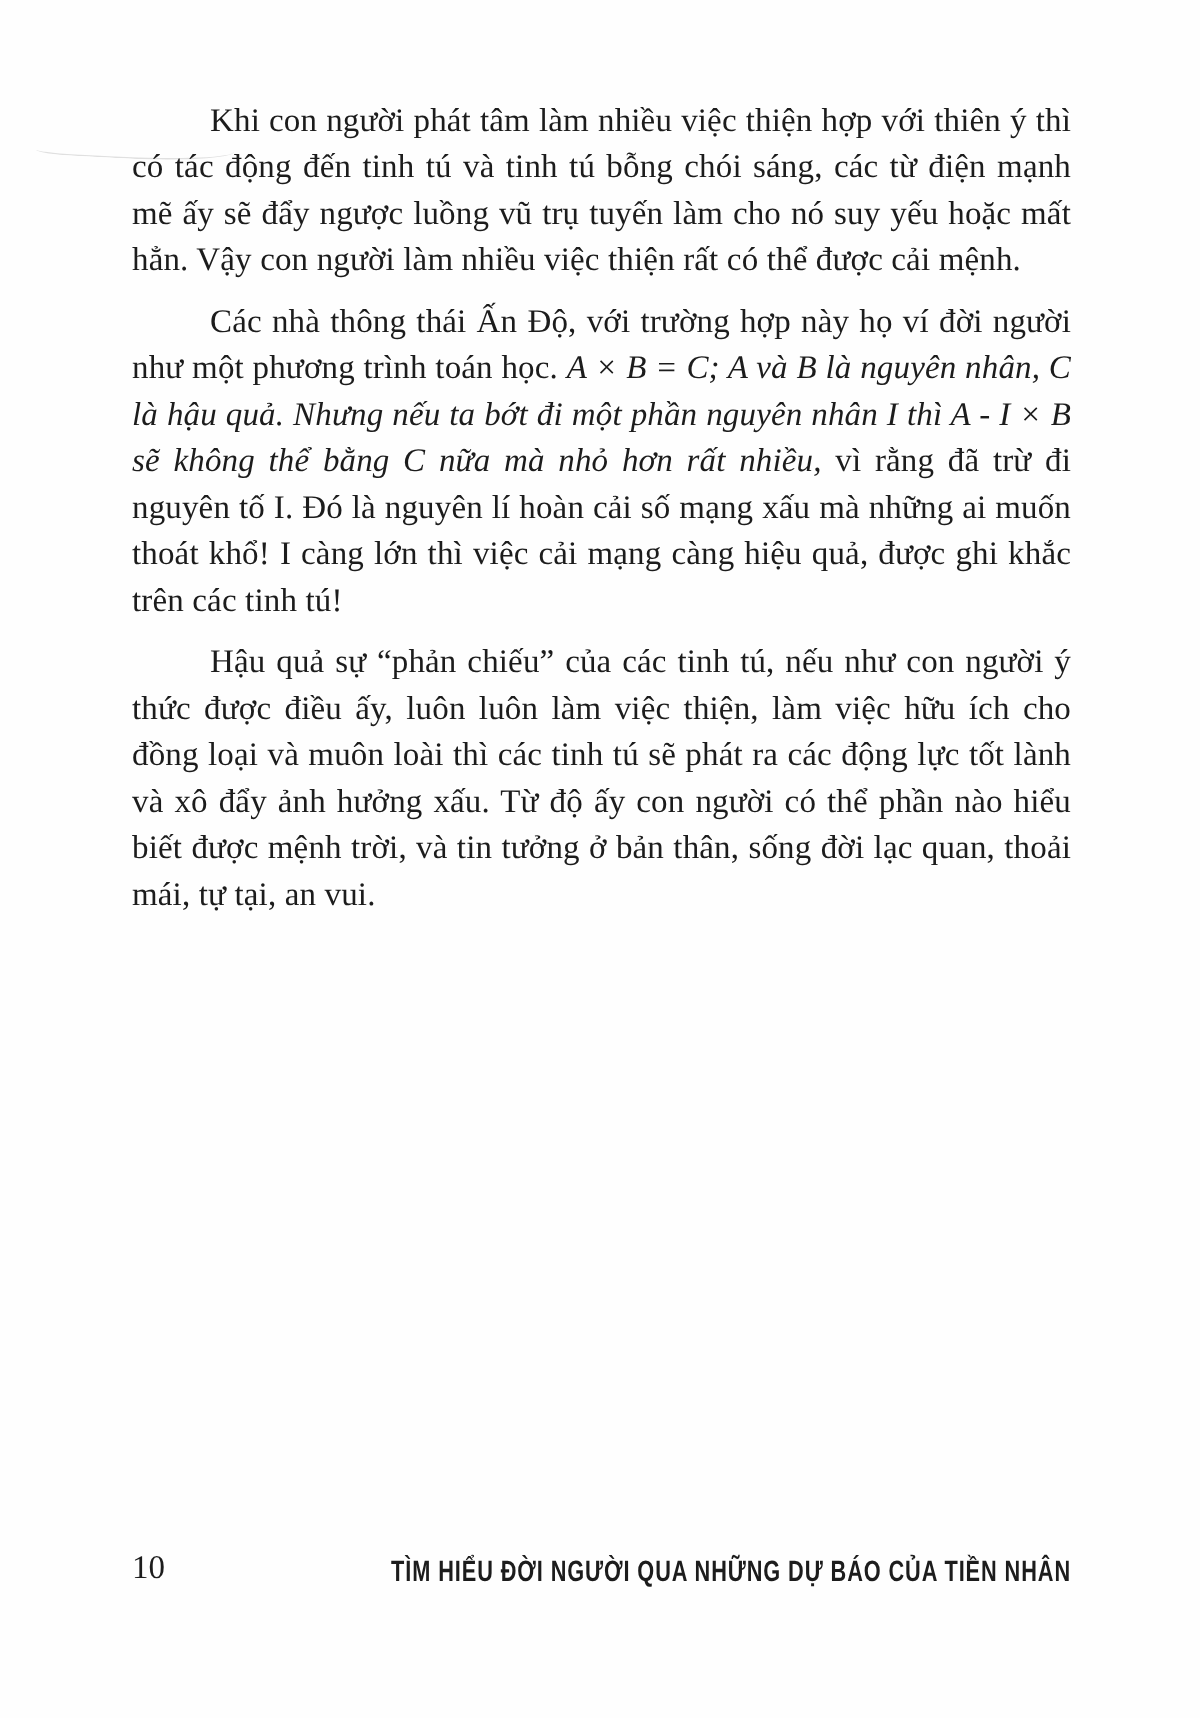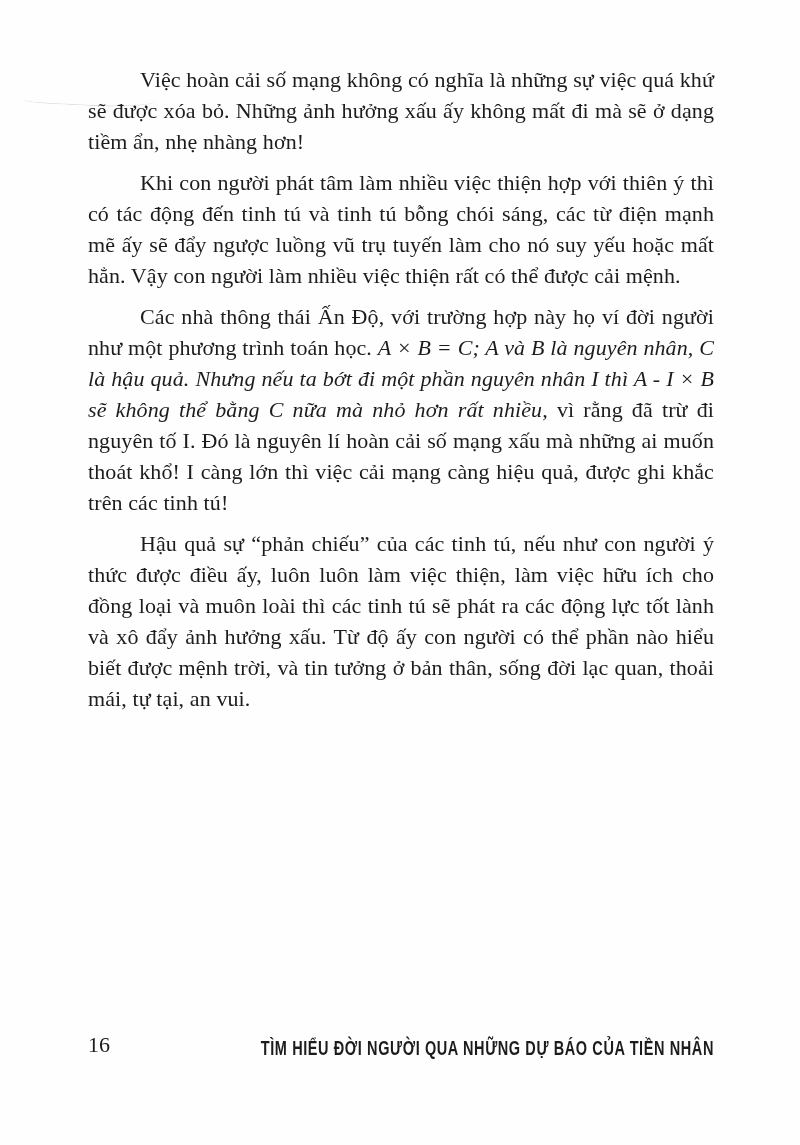--- a/index.html
+++ b/index.html
@@ -72,23 +72,22 @@
     white-space:nowrap;
   }
 </style>
 </head>
 <body>
 
 <div class="page">
   <div class="scan-artifact"></div>
 
   <main class="text-block" id="paragraphs">
-      <p class="para"><span>Việc hoàn cải số mạng không có nghĩa là những sự việc quá khứ sẽ được xóa bỏ. Những ảnh hưởng xấu ấy không mất đi mà sẽ ở dạng tiềm ẩn, nhẹ nhàng hơn!</span></p>
       <p class="para"><span>Khi con người phát tâm làm nhiều việc thiện hợp với thiên ý thì có tác động đến tinh tú và tinh tú bỗng chói sáng, các từ điện mạnh mẽ ấy sẽ đẩy ngược luồng vũ trụ tuyến làm cho nó suy yếu hoặc mất hẳn. Vậy con người làm nhiều việc thiện rất có thể được cải mệnh.</span></p>
       <p class="para"><span>Các nhà thông thái Ấn Độ, với trường hợp này họ ví đời người như một phương trình toán học. </span><em>A × B = C; A và B là nguyên nhân, C là hậu quả. Nhưng nếu ta bớt đi một phần nguyên nhân I thì A - I × B sẽ không thể bằng C nữa mà nhỏ hơn rất nhiều,</em><span> vì rằng đã trừ đi nguyên tố I. Đó là nguyên lí hoàn cải số mạng xấu mà những ai muốn thoát khổ! I càng lớn thì việc cải mạng càng hiệu quả, được ghi khắc trên các tinh tú!</span></p>
       <p class="para"><span>Hậu quả sự “phản chiếu” của các tinh tú, nếu như con người ý thức được điều ấy, luôn luôn làm việc thiện, làm việc hữu ích cho đồng loại và muôn loài thì các tinh tú sẽ phát ra các động lực tốt lành và xô đẩy ảnh hưởng xấu. Từ độ ấy con người có thể phần nào hiểu biết được mệnh trời, và tin tưởng ở bản thân, sống đời lạc quan, thoải mái, tự tại, an vui.</span></p>
     </main>
 
   <footer class="page-footer">
-    <span class="page-number">16</span>
+    <span class="page-number">10</span>
     <span class="running-title">TÌM HIỂU ĐỜI NGƯỜI QUA NHỮNG DỰ BÁO CỦA TIỀN NHÂN</span>
   </footer>
 </div>
 
 </body></html>

